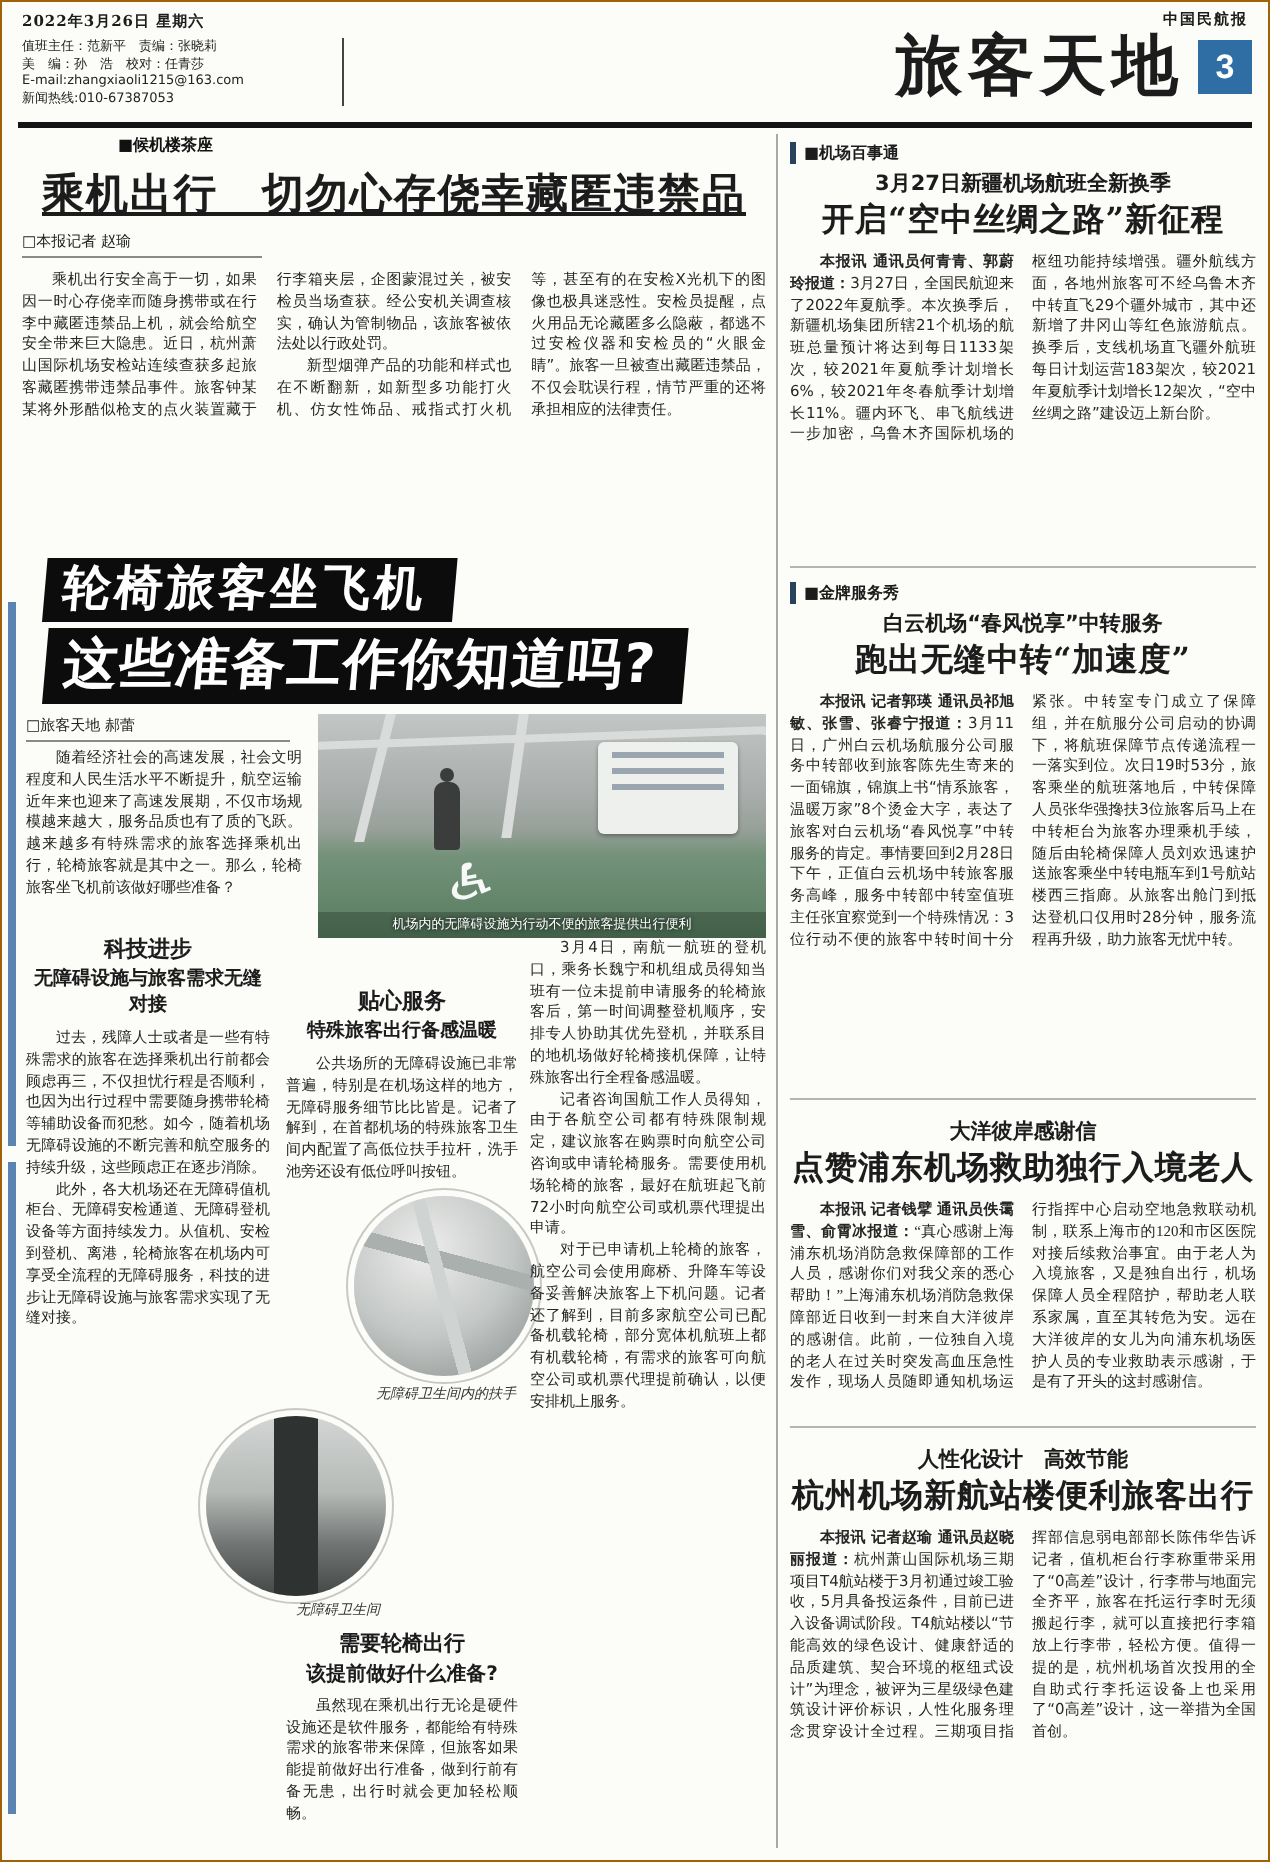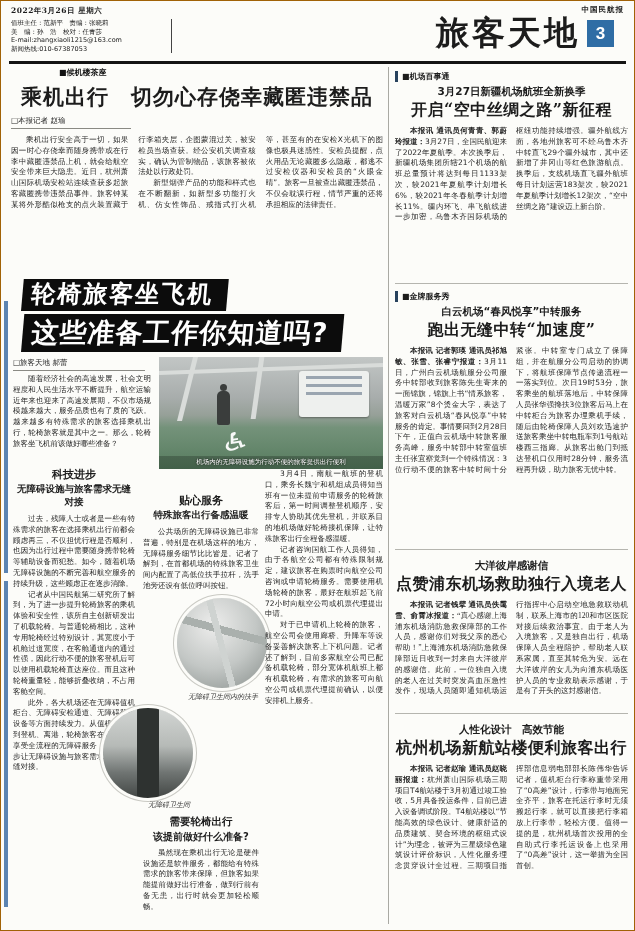--- a/index.html
+++ b/index.html
@@ -5,21 +5,21 @@
   html,body{margin:0;padding:0;background:#e8e8e4;}
   .page{position:relative;width:635px;height:931px;margin:0 auto;background:#fcfcf9;
         border:1px solid #a16207;box-sizing:border-box;overflow:hidden;
         font-family:"DejaVu Sans","Liberation Sans",sans-serif;color:#1c1c1c;}
   
   .masthead{position:absolute;top:4px;left:10px;right:8px;height:54px;}
   .mh-date{position:absolute;left:0;top:1px;font:bold 7.5px/9px "DejaVu Serif","Liberation Serif",serif;letter-spacing:.5px;}
   .mh-staff{position:absolute;left:0;top:14px;width:152px;border-right:1.5px solid #444;
             padding-right:8px;font-size:6.5px;line-height:8.5px;color:#222;}
   .mh-paper{position:absolute;right:2px;top:0;font:bold 7.5px/9px "DejaVu Serif","Liberation Serif",serif;letter-spacing:1px;}
-  .mh-titlerow{position:absolute;right:12px;top:10px;display:flex;align-items:center;gap:7px;}
+  .mh-titlerow{position:absolute;right:0;top:10px;display:flex;align-items:center;gap:7px;}
   .mh-title{font:bold 33px/36px "DejaVu Serif","Liberation Serif",serif;letter-spacing:3px;}
   .mh-pageno{width:27px;height:27px;background:#2f6da5;color:#fff;font:bold 17px/27px "Liberation Sans",sans-serif;text-align:center;}
   .mh-rule{position:absolute;top:60px;left:8px;right:8px;height:3px;background:#141414;}
   
   .edge-bar{position:absolute;left:3px;width:4px;background:#5b84b2;}
   .edge-bar.b1{top:300px;height:272px;}
   .edge-bar.b2{top:580px;height:326px;}
   
   .main{position:absolute;top:66px;left:10px;right:8px;bottom:6px;}
   .col-left{position:absolute;left:0;top:0;width:372px;bottom:0;}
@@ -110,21 +110,21 @@
   <div class="mh-rule"></div>
 
   <div class="edge-bar b1"></div>
   <div class="edge-bar b2"></div>
 
   <div class="main">
 
     <section class="col-left">
 
       <div class="slabel">■候机楼茶座</div>
-      <h1 class="a1-head" style="margin:6px 0 0;">乘机出行　切勿心存侥幸藏匿违禁品</h1>
+      <h1 class="a1-head" style="margin:6px 0 0;text-decoration:underline;">乘机出行　切勿心存侥幸藏匿违禁品</h1>
       <div class="byline a1-byline">□本报记者 赵瑜</div>
       <div class="bodytxt a1-body">
         <p>乘机出行安全高于一切，如果因一时心存侥幸而随身携带或在行李中藏匿违禁品上机，就会给航空安全带来巨大隐患。近日，杭州萧山国际机场安检站连续查获多起旅客藏匿携带违禁品事件。旅客钟某某将外形酷似枪支的点火装置藏于行李箱夹层，企图蒙混过关，被安检员当场查获。经公安机关调查核实，确认为管制物品，该旅客被依法处以行政处罚。</p>
         <p>新型烟弹产品的功能和样式也在不断翻新，如新型多功能打火机、仿女性饰品、戒指式打火机等，甚至有的在安检X光机下的图像也极具迷惑性。安检员提醒，点火用品无论藏匿多么隐蔽，都逃不过安检仪器和安检员的“火眼金睛”。旅客一旦被查出藏匿违禁品，不仅会耽误行程，情节严重的还将承担相应的法律责任。</p>
       </div>
 
       <div class="feature">
         <div class="banner">
           <div class="banner-bar l1">轮椅旅客坐飞机</div>
           <div class="banner-bar l2">这些准备工作你知道吗?</div>
@@ -146,21 +146,20 @@
           <div class="ph-person"></div>
           <div class="wheel-glyph">♿</div>
           <div class="ph-cap">机场内的无障碍设施为行动不便的旅客提供出行便利</div>
         </div>
 
         <div class="colA">
           <div class="kick">科技进步</div>
           <div class="subttl">无障碍设施与旅客需求无缝对接</div>
           <div class="bodytxt">
             <p>过去，残障人士或者是一些有特殊需求的旅客在选择乘机出行前都会顾虑再三，不仅担忧行程是否顺利，也因为出行过程中需要随身携带轮椅等辅助设备而犯愁。如今，随着机场无障碍设施的不断完善和航空服务的持续升级，这些顾虑正在逐步消除。</p>
-            <p>记者从中国民航第二研究所了解到，为了进一步提升轮椅旅客的乘机体验和安全性，该所自主创新研发出了机载轮椅。与普通轮椅相比，这种专用轮椅经过特别设计，其宽度小于机舱过道宽度，在客舱通道内的通过性强，因此行动不便的旅客登机后可以使用机载轮椅直达座位。而且这种轮椅重量轻，能够折叠收纳，不占用客舱空间。</p>
             <p>此外，各大机场还在无障碍值机柜台、无障碍安检通道、无障碍登机设备等方面持续发力。从值机、安检到登机、离港，轮椅旅客在机场内可享受全流程的无障碍服务，科技的进步让无障碍设施与旅客需求实现了无缝对接。</p>
           </div>
         </div>
 
         <div class="colB">
           <div class="kick">贴心服务</div>
           <div class="subttl">特殊旅客出行备感温暖</div>
           <div class="bodytxt">
             <p>公共场所的无障碍设施已非常普遍，特别是在机场这样的地方，无障碍服务细节比比皆是。记者了解到，在首都机场的特殊旅客卫生间内配置了高低位扶手拉杆，洗手池旁还设有低位呼叫按钮。</p>
           </div>

